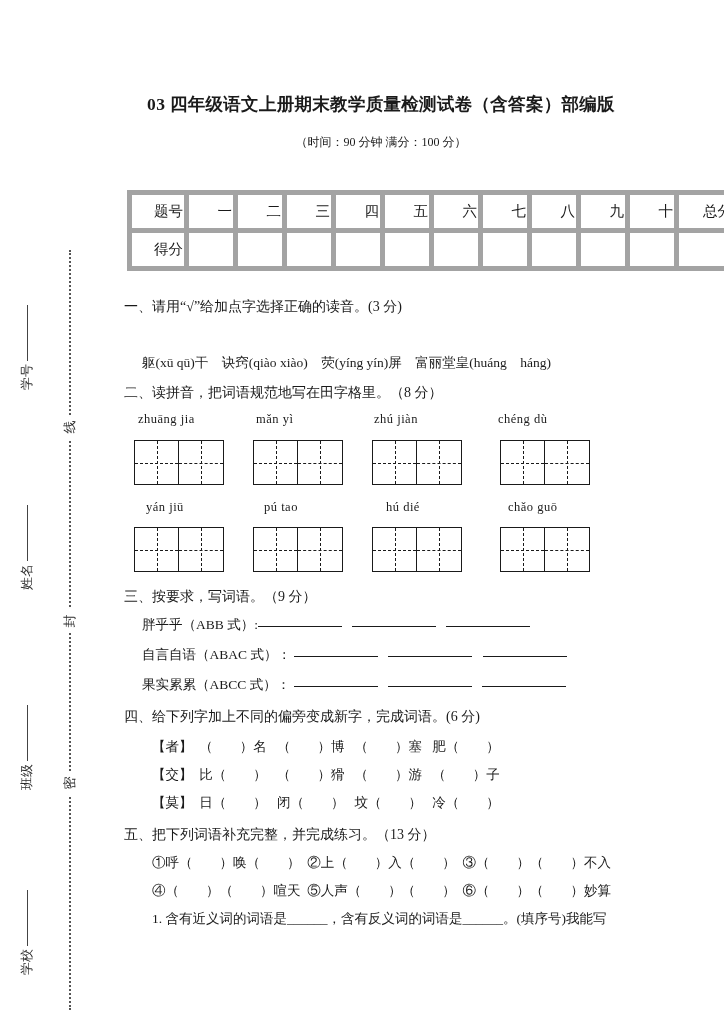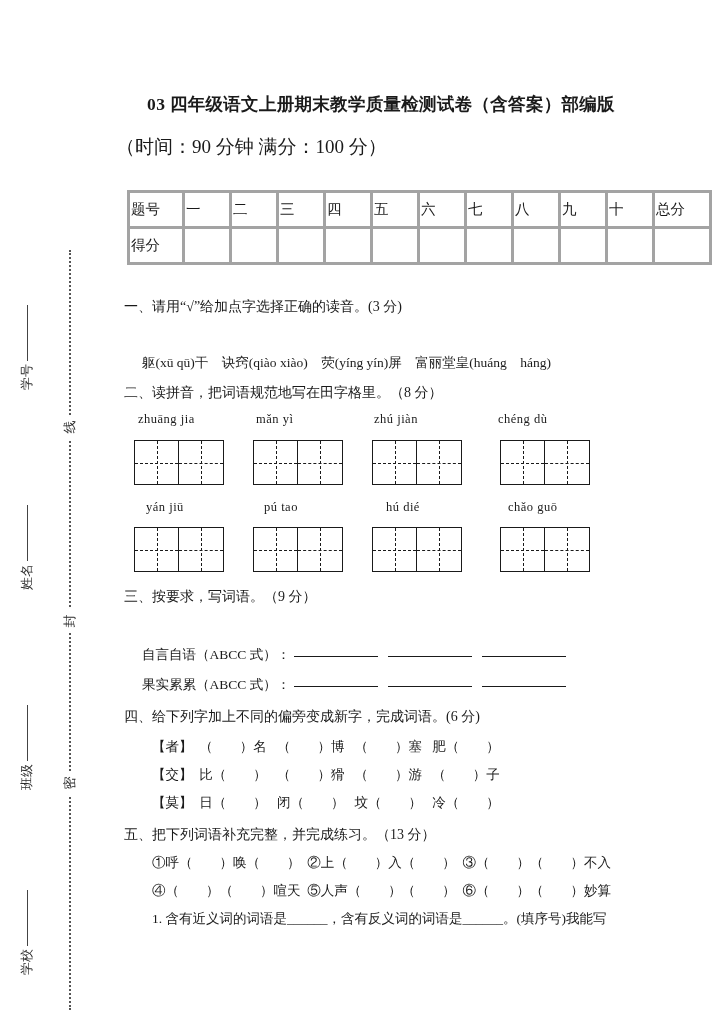--- a/index.html
+++ b/index.html
@@ -77,35 +77,35 @@
     text-align: center;
     font-size: 17.5px;
     font-weight: bold;
     letter-spacing: 0.3px;
     white-space: nowrap;
   }
   #exam-meta {
     position: absolute;
     left: 0; top: 134px;
     width: 530px;
-    text-align: left;
-    font-size: 19px;
+    text-align: center;
+    font-size: 12px;
   }
 
   
   #score-table {
     position: absolute;
     left: 11px; top: 190px;
     border-collapse: collapse;
     table-layout: fixed;
   }
   #score-table td {
-    border: 3px solid #a3a3a3;
+    border: 5px solid #a3a3a3;
     height: 31px;
-    text-align: left;
+    text-align: right;
     vertical-align: middle;
     font-size: 14.5px;
     width: 42px;
   }
   #score-table td.head-col { width: 50px; }
   #score-table td.total-col { width: 52px; }
 
   
   .q-head {
     position: absolute;
@@ -271,22 +271,25 @@
       <div class="cell"></div>
     </div>
     <div class="tzg" style="left:384px; top:527px;">
       <div class="cell"></div>
       <div class="cell"></div>
     </div>
   </div>
 
   <div class="q-head" style="top:588px;">三、按要求，写词语。（9 分）</div>
 
+  <div class="q-line" style="top:616px;">
+    <span>胖乎乎（ABB 式）:</span><span class="blank b-md"></span>&nbsp;&nbsp;&nbsp;<span class="blank b-md"></span>&nbsp;&nbsp;&nbsp;<span class="blank b-md"></span>
+  </div>
   <div class="q-line" style="top:646px;">
-    <span>自言自语（ABCC 式）：</span>&nbsp;<span class="blank b-md"></span>&nbsp;&nbsp;&nbsp;<span class="blank b-md"></span>&nbsp;&nbsp;&nbsp;<span class="blank b-md"></span>
+    <span>自言自语（ABAC 式）：</span>&nbsp;<span class="blank b-md"></span>&nbsp;&nbsp;&nbsp;<span class="blank b-md"></span>&nbsp;&nbsp;&nbsp;<span class="blank b-md"></span>
   </div>
   <div class="q-line" style="top:676px;">
     <span>果实累累（ABCC 式）：</span>&nbsp;<span class="blank b-md"></span>&nbsp;&nbsp;&nbsp;<span class="blank b-md"></span>&nbsp;&nbsp;&nbsp;<span class="blank b-md"></span>
   </div>
 
   <div class="q-head" style="top:708px;">四、给下列字加上不同的偏旁变成新字，完成词语。(6 分)</div>
 
   <div class="q-line" style="top:738px; left:36px;">
     <span>【者】</span>&nbsp;&nbsp;<span>（　　）名</span>&nbsp;&nbsp;&nbsp;<span>（　　）博</span>&nbsp;&nbsp;&nbsp;<span>（　　）塞</span>&nbsp;&nbsp;&nbsp;<span>肥（　　）</span>
   </div>

